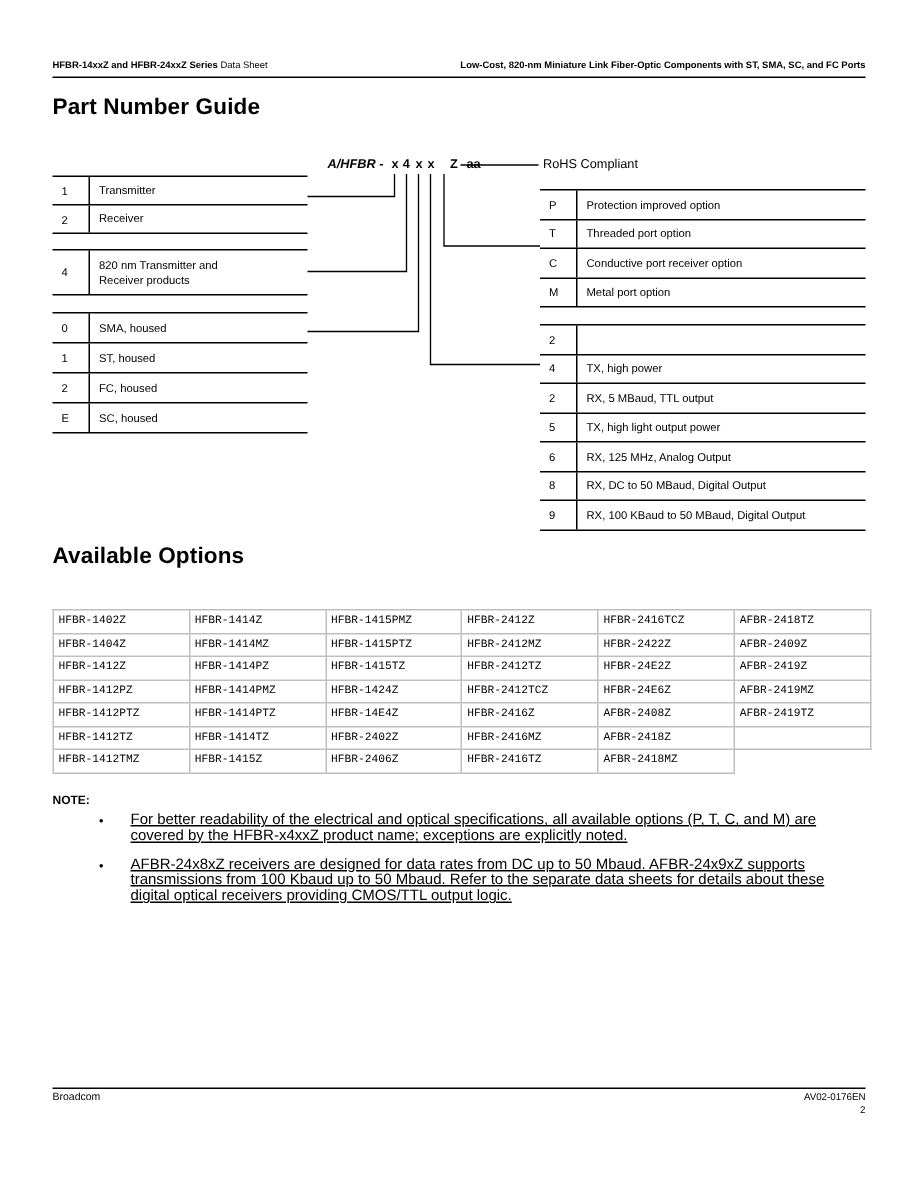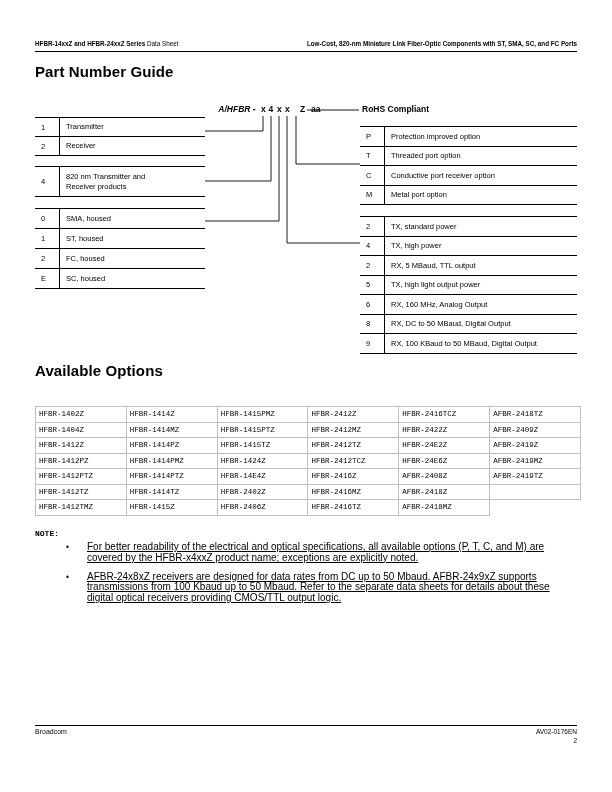--- a/index.html
+++ b/index.html
@@ -16,21 +16,21 @@
   
   .section-title { font-size:15px; font-weight:bold; letter-spacing:0.1px; }
   .pn-title { left:35px; top:63px; }
   .ao-title { left:35px; top:362px;text-align:center; }
 
   
   .pn-seg { position:absolute; top:104px; font-size:8.5px; font-weight:bold; white-space:pre; }
   .pn-pre { right:354px;font-style:italic; }
   .pn-s1 { left:261px; } .pn-s2 { left:268.5px; } .pn-s3 { left:277px; }
   .pn-s4 { left:285px; } .pn-s5 { left:291px;padding-left:20px; } .pn-s6 { left:300px; }
-  .rohs { left:362px; top:104px; font-size:8.5px; font-weight:bold; }
+  .rohs { left:362px; top:104px; font-size:8.5px; font-weight:normal; }
 
   .connectors { left:0; top:0; pointer-events:none; }
   .connectors polyline { fill:none; stroke:#000; stroke-width:0.9; }
 
   
   .gtable { position:absolute; border-top:1px solid #000; }
   .gt-row { display:flex; border-bottom:1px solid #000; }
   .gt-code { width:25px; border-right:1px solid #000; display:flex; align-items:center; padding-left:6px; font-size:7.5px; }
   .gt-desc { flex:1; display:flex; align-items:center; padding-left:6px; font-size:7.5px; line-height:1.25; }
   .t1 { left:35px; top:117px; width:170px; } .t1 .gt-row { height:19px; }
@@ -39,21 +39,21 @@
   .r1 { left:360px; top:126px; width:217px; } .r1 .gt-row { height:19.5px; }
   .r2 { left:360px; top:216px; width:217px; } .r2 .gt-row { height:19.5px; }
 
   
   .po-table { left:35px; top:406px; border-top:1px solid #bfbfbf; border-left:1px solid #bfbfbf; width:546px; }
   .po-row { display:flex;font-family:Liberation Mono, monospace; }
   .po-cell { width:90.83px; height:15.5px; border-right:1px solid #bfbfbf; border-bottom:1px solid #bfbfbf;
              font-size:7.5px; line-height:14px; padding-left:3px; white-space:nowrap; overflow:hidden; }
 
   
-  .note-label { left:35px; top:529px; font-size:8px; font-weight:bold;font-family:Liberation Mono, monospace; }
+  .note-label { left:35px; top:529px; font-size:8px; font-weight:bold; }
   .notes { left:66px; top:542px; width:508px; }
   .note-item { display:flex; margin-bottom:8px; }
   .bullet { width:21px; font-size:8.5px; line-height:10.8px; }
   .note-text { width:484px; font-size:10px; line-height:10.8px;text-decoration:underline; }
 
   
   .ftr-rule { left:35px; width:542px; top:725px; border-top:1px solid #000; }
   .ftr-left { left:35px; top:728px; font-size:7px; }
   .ftr-right { right:35px; top:728px; font-size:6.5px; text-align:right; line-height:8.5px; }
 </style>
@@ -150,41 +150,40 @@
     <div class="gt-row">
       <div class="gt-code">M</div>
       <div class="gt-desc">Metal port option</div>
     </div>
   </div>
 
 <div class="gtable r2">
 
     <div class="gt-row">
       <div class="gt-code">2</div>
-      <div class="gt-desc">TX, standard power</div>
     </div>
 
     <div class="gt-row">
       <div class="gt-code">4</div>
       <div class="gt-desc">TX, high power</div>
     </div>
 
     <div class="gt-row">
       <div class="gt-code">2</div>
       <div class="gt-desc">RX, 5 MBaud, TTL output</div>
     </div>
 
     <div class="gt-row">
       <div class="gt-code">5</div>
       <div class="gt-desc">TX, high light output power</div>
     </div>
 
     <div class="gt-row">
       <div class="gt-code">6</div>
-      <div class="gt-desc">RX, 160 MHz, Analog Output</div>
+      <div class="gt-desc">RX, 125 MHz, Analog Output</div>
     </div>
 
     <div class="gt-row">
       <div class="gt-code">8</div>
       <div class="gt-desc">RX, DC to 50 MBaud, Digital Output</div>
     </div>
 
     <div class="gt-row">
       <div class="gt-code">9</div>
       <div class="gt-desc">RX, 100 KBaud to 50 MBaud, Digital Output</div>

